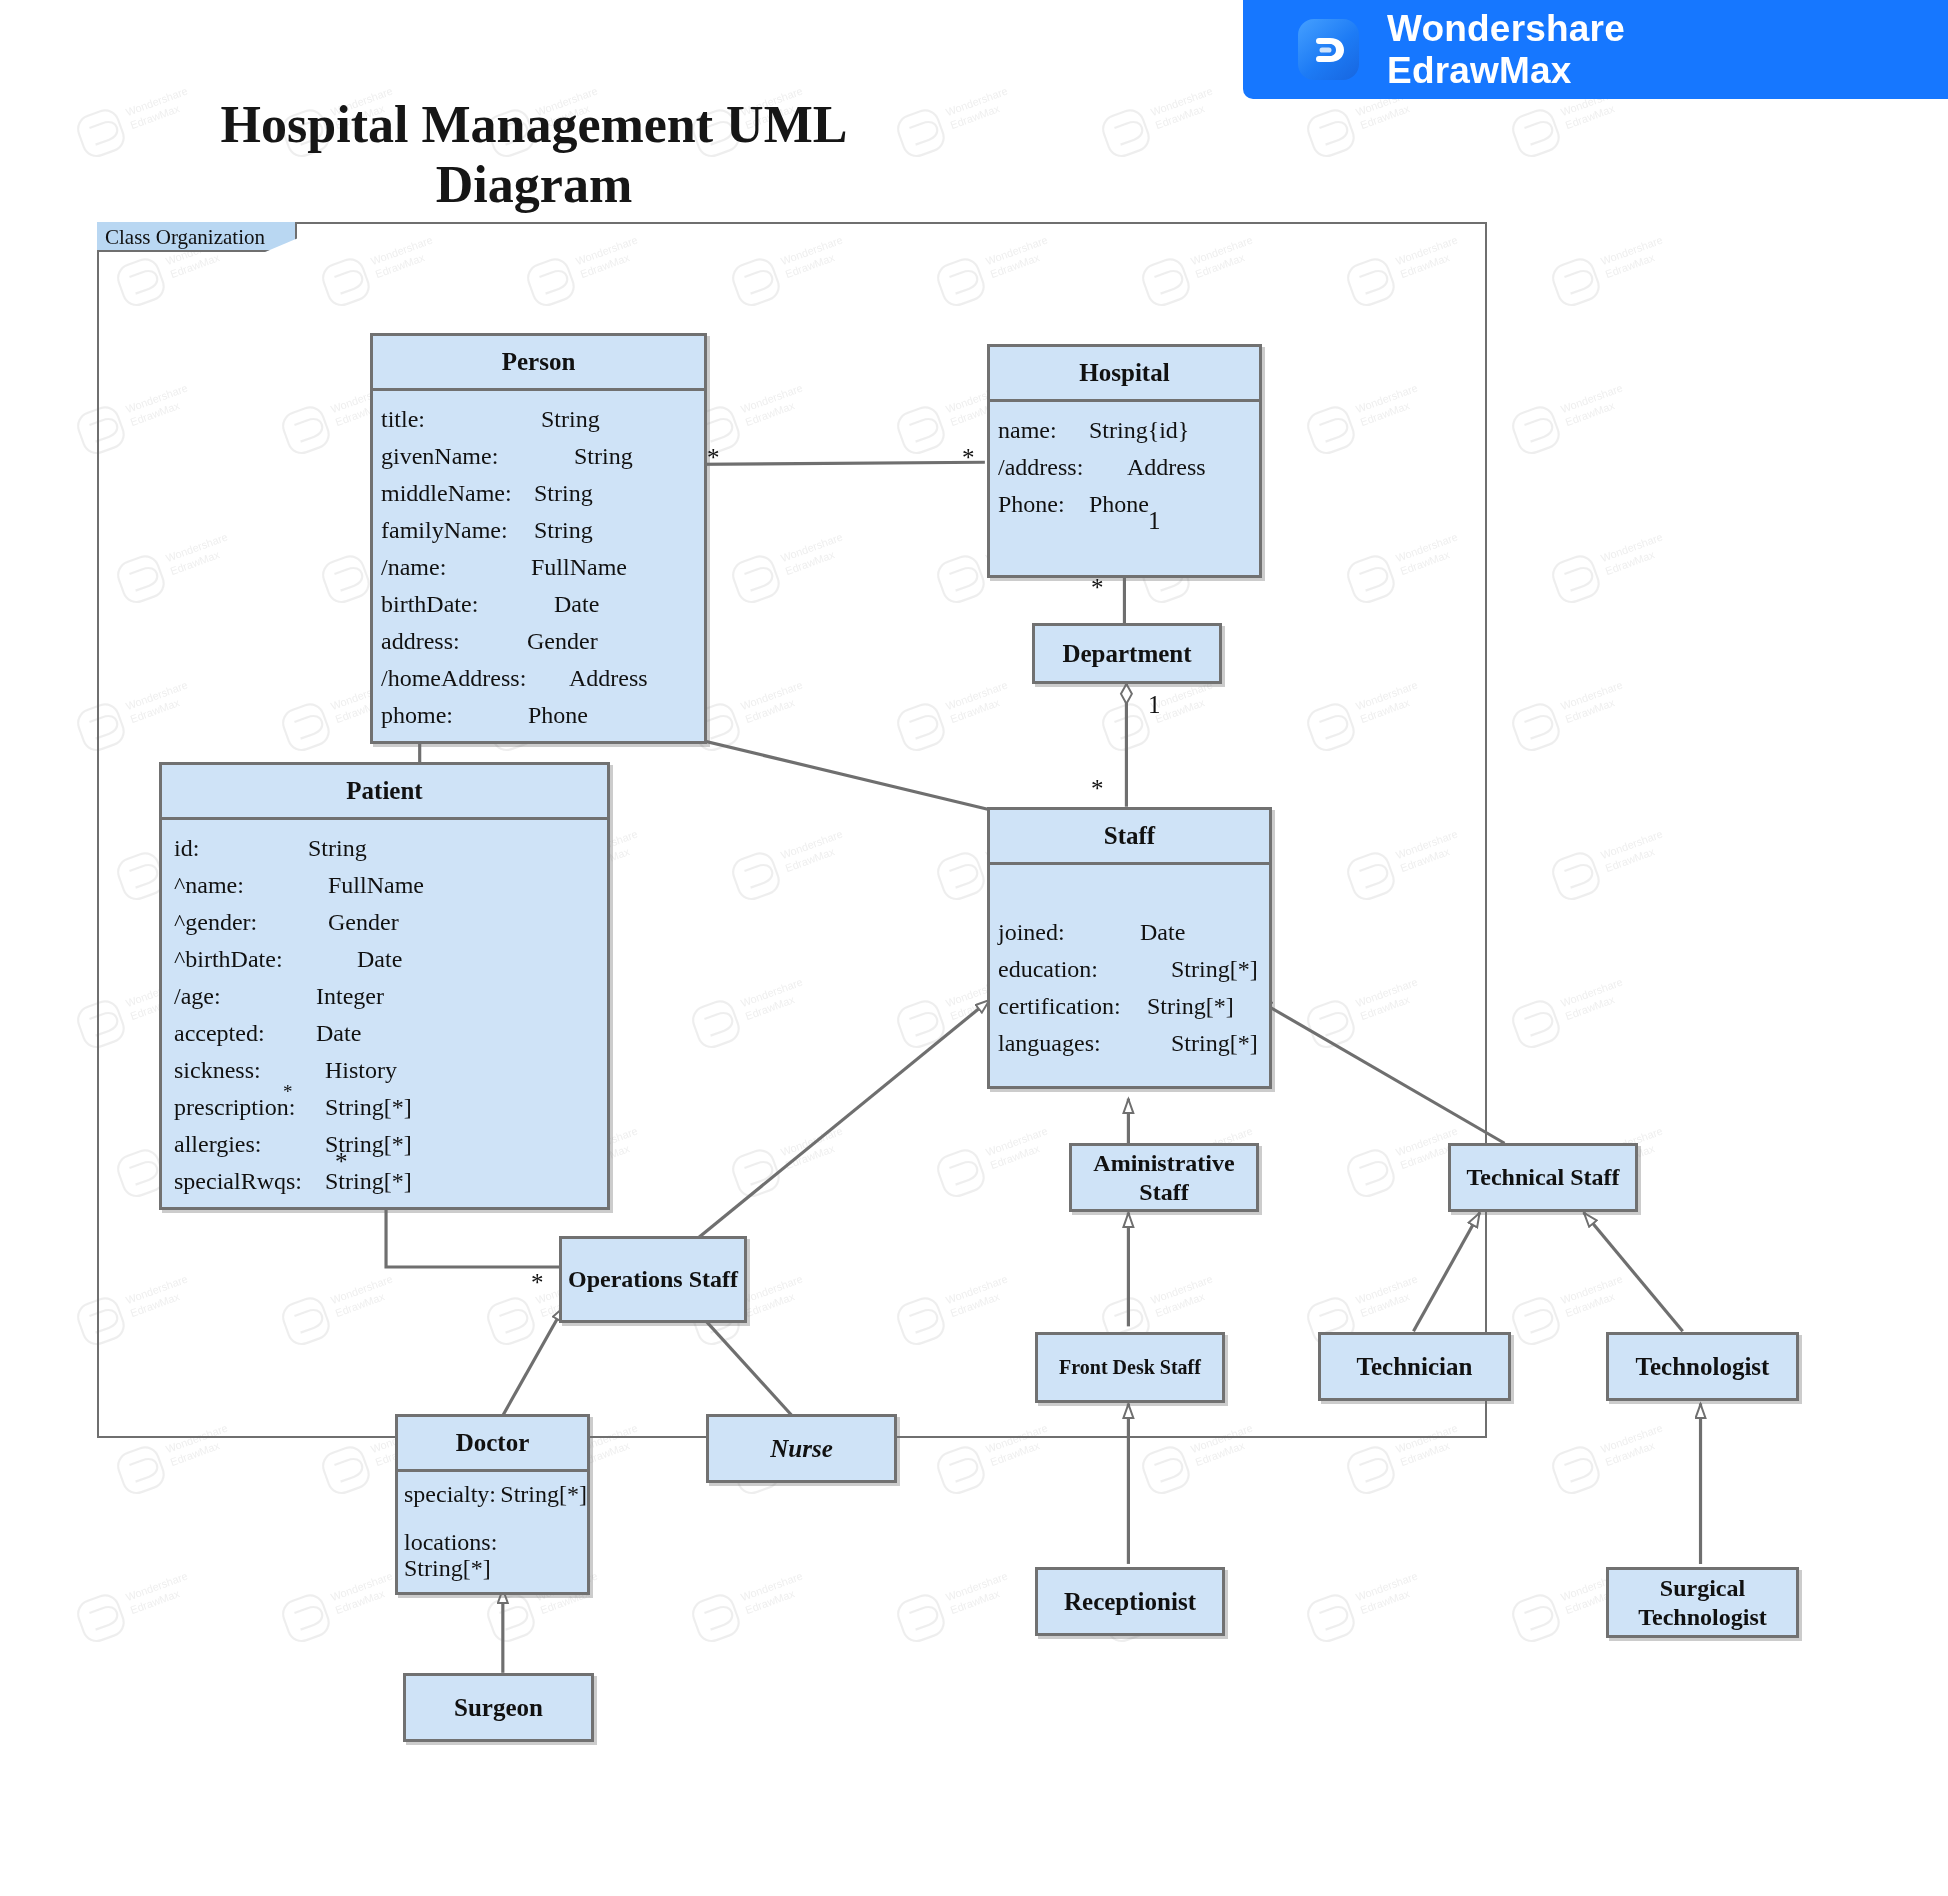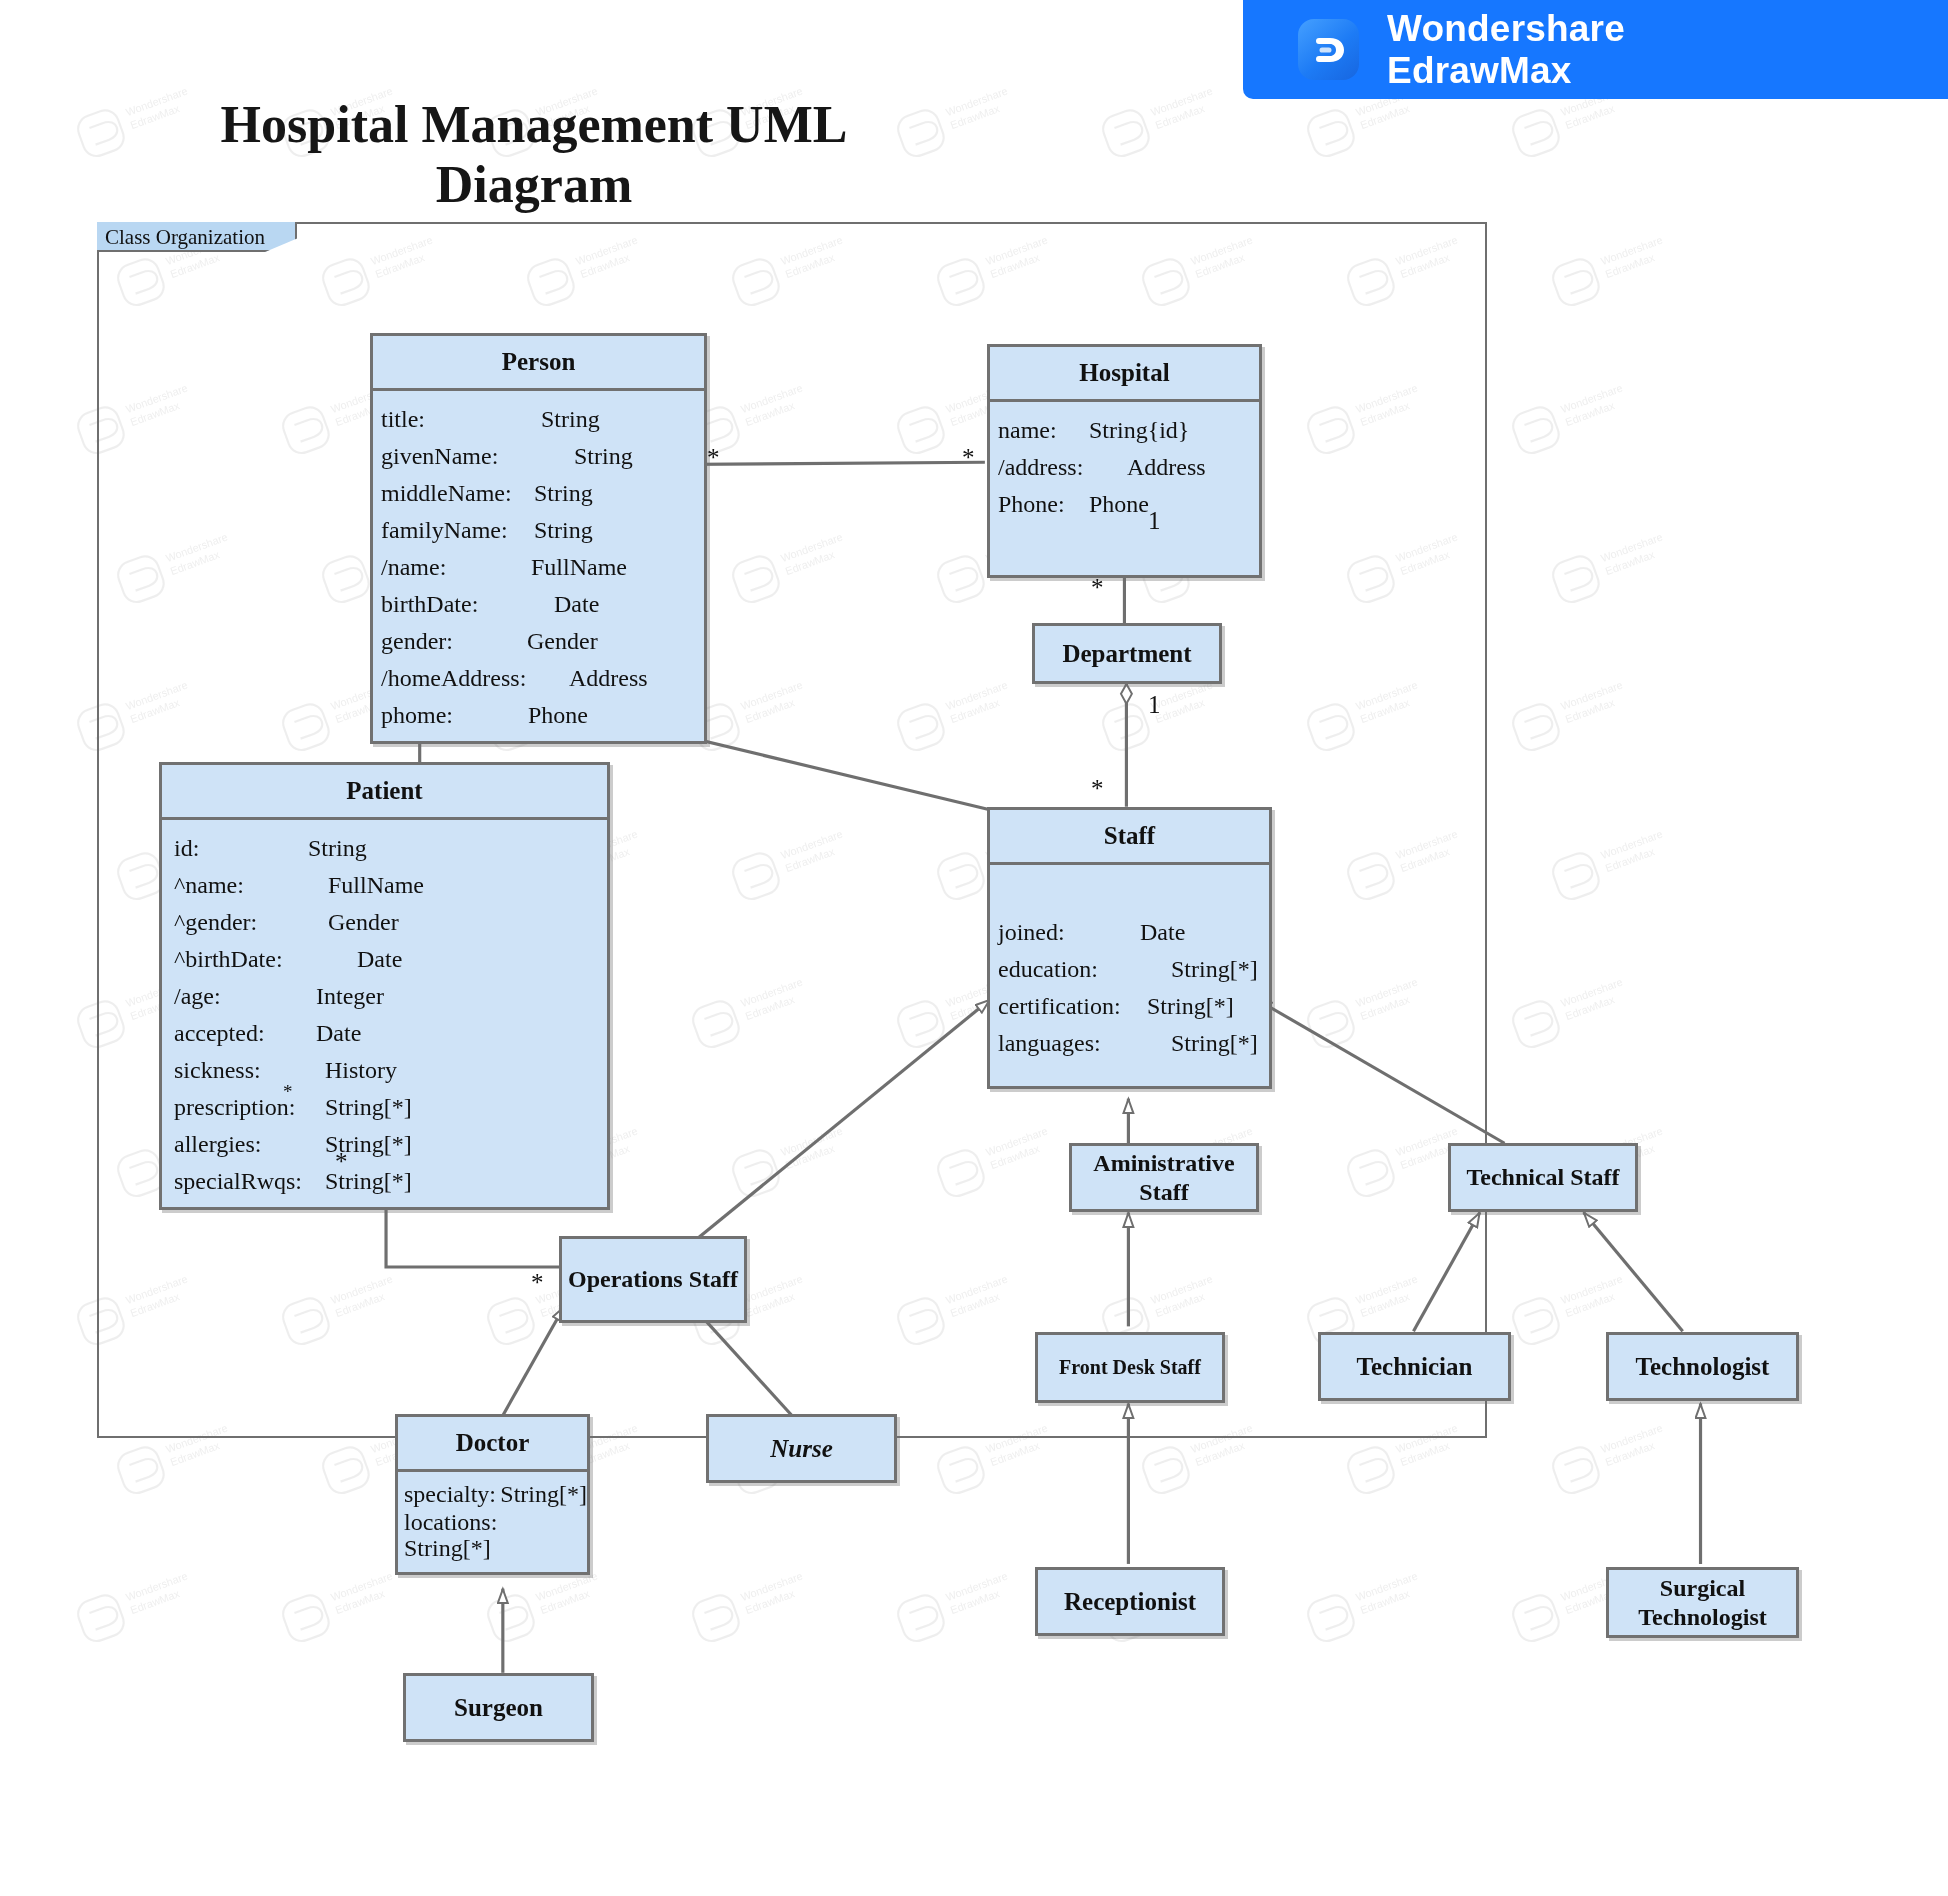--- a/index.html
+++ b/index.html
@@ -1044,21 +1044,21 @@
 
   <div class="cls" style="left:370px;top:333px;width:337px;">
     <div class="cls-name">Person</div>
     <div class="cls-body">
       <div class="attr"><span class="n" style="width:160px">title:</span><span class="t">String</span></div>
       <div class="attr"><span class="n" style="width:193px">givenName:</span><span class="t">String</span></div>
       <div class="attr"><span class="n" style="width:153px">middleName:</span><span class="t">String</span></div>
       <div class="attr"><span class="n" style="width:153px">familyName:</span><span class="t">String</span></div>
       <div class="attr"><span class="n" style="width:150px">/name:</span><span class="t">FullName</span></div>
       <div class="attr"><span class="n" style="width:173px">birthDate:</span><span class="t">Date</span></div>
-      <div class="attr"><span class="n" style="width:146px">gender:</span><span class="t">Gender</span></div>
+      <div class="attr"><span class="n" style="width:146px">address:</span><span class="t">Gender</span></div>
       <div class="attr"><span class="n" style="width:188px">/homeAddress:</span><span class="t">Address</span></div>
       <div class="attr" style="margin-bottom:4px"><span class="n" style="width:147px">phome:</span><span class="t">Phone</span></div>
     </div>
   </div>
 
   <div class="cls" style="left:987px;top:344px;width:275px;">
     <div class="cls-name">Hospital</div>
     <div class="cls-body" style="padding-bottom:46px">
       <div class="attr"><span class="n" style="width:91px">name:</span><span class="t">String{id}</span></div>
       <div class="attr"><span class="n" style="width:129px">/address:</span><span class="t">Address</span></div>
@@ -1124,21 +1124,21 @@
     <div class="cls-name" style="font-size:24px;line-height:1.18">Surgical Technologist</div>
   </div>
 
   <div class="cls simple" style="left:559px;top:1236px;width:188px;height:87px;">
     <div class="cls-name" style="font-size:24px;line-height:1.18">Operations Staff</div>
   </div>
 
   <div class="cls" style="left:395px;top:1414px;width:195px;">
     <div class="cls-name">Doctor</div>
     <div class="cls-body" style="padding:10px 0 8px 6px">
-      <div class="attr" style="margin-bottom:4px"><span class="n" style="width:117px">specialty:</span><span class="t">String[*]</span></div>
+      <div class="attr" style="margin-bottom:24px"><span class="n" style="width:117px">specialty:</span><span class="t">String[*]</span></div>
       <div class="attr" style="margin-bottom:2px;display:block;line-height:1.08"><span class="n">locations:</span><br><span class="t">String[*]</span></div>
     </div>
   </div>
 
   <div class="cls simple" style="left:706px;top:1414px;width:191px;height:69px;font-style:italic;">
     <div class="cls-name">Nurse</div>
   </div>
 
   <div class="cls simple" style="left:403px;top:1673px;width:191px;height:69px;">
     <div class="cls-name">Surgeon</div>

